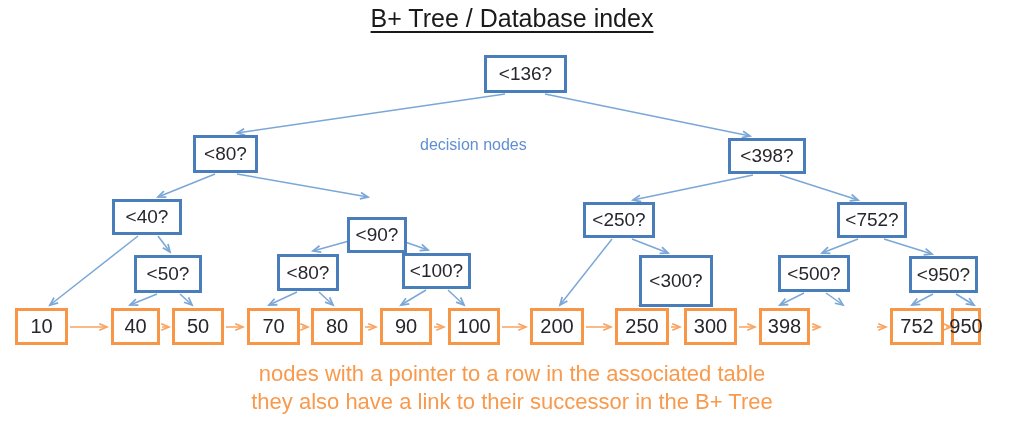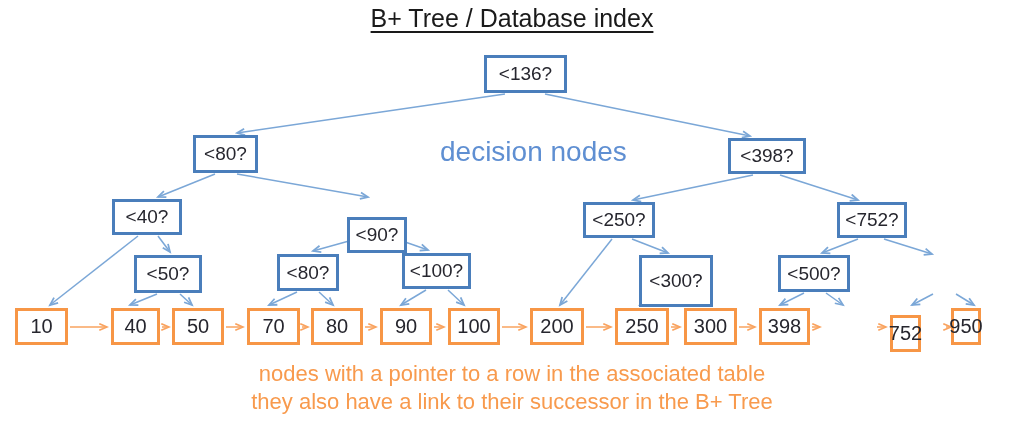--- a/index.html
+++ b/index.html
@@ -36,22 +36,22 @@
     justify-content: center;
     background: #ffffff;
     box-sizing: border-box;
     font-size: 19px;
     color: #26262e;
   }
   .dnode { border: 3px solid #4a7ebb; }
   .lnode { border: 3px solid #f79646; font-size: 20px; }
   .decision-label {
     position: absolute;
-    left: 440px; top: 136px;
-    font-size: 28px;
+    left: 420px; top: 136px;
+    font-size: 16px;
     color: #5f8fd2;
     white-space: nowrap;
   }
   .leaf-note {
     position: absolute;
     left: 0; top: 360px;
     width: 1024px;
     text-align: center;
     font-size: 22px;
     line-height: 28px;
@@ -126,33 +126,34 @@
   <div class="dnode" style="left:728px;top:138px;width:78px;height:36px">&lt;398?</div>
   <div class="dnode" style="left:112px;top:199px;width:70px;height:36px">&lt;40?</div>
   <div class="dnode" style="left:347px;top:217px;width:60px;height:36px">&lt;90?</div>
   <div class="dnode" style="left:583px;top:202px;width:72px;height:36px">&lt;250?</div>
   <div class="dnode" style="left:837px;top:202px;width:70px;height:36px">&lt;752?</div>
   <div class="dnode" style="left:134px;top:255px;width:68px;height:38px">&lt;50?</div>
   <div class="dnode" style="left:277px;top:254px;width:62px;height:37px">&lt;80?</div>
   <div class="dnode" style="left:402px;top:253px;width:69px;height:36px">&lt;100?</div>
   <div class="dnode" style="left:639px;top:255px;width:74px;height:52px">&lt;300?</div>
   <div class="dnode" style="left:778px;top:255px;width:72px;height:37px">&lt;500?</div>
+  <div class="dnode" style="left:909px;top:256px;width:69px;height:37px">&lt;950?</div>
 
   <div class="lnode" style="left:15px;top:308px;width:53px;height:37px">10</div>
   <div class="lnode" style="left:111px;top:308px;width:49px;height:37px">40</div>
   <div class="lnode" style="left:172px;top:308px;width:52px;height:37px">50</div>
   <div class="lnode" style="left:247px;top:308px;width:53px;height:37px">70</div>
   <div class="lnode" style="left:311px;top:308px;width:52px;height:37px">80</div>
   <div class="lnode" style="left:380px;top:308px;width:52px;height:37px">90</div>
   <div class="lnode" style="left:448px;top:308px;width:52px;height:37px">100</div>
   <div class="lnode" style="left:530px;top:308px;width:54px;height:37px">200</div>
   <div class="lnode" style="left:615px;top:308px;width:54px;height:37px">250</div>
   <div class="lnode" style="left:684px;top:308px;width:53px;height:37px">300</div>
   <div class="lnode" style="left:759px;top:308px;width:51px;height:37px">398</div>
-  <div class="lnode" style="left:890px;top:315px;width:31px;height:37px">752</div>
+  <div class="lnode" style="left:890px;top:308px;width:54px;height:37px">752</div>
   <div class="lnode" style="left:951px;top:308px;width:30px;height:37px">950</div>
 
   <div class="decision-label">decision nodes</div>
 
   <div class="leaf-note">
     <div>nodes with a pointer to a row in the associated table</div>
     <div>they also have a link to their successor in the B+ Tree</div>
   </div>
 
 </div>

